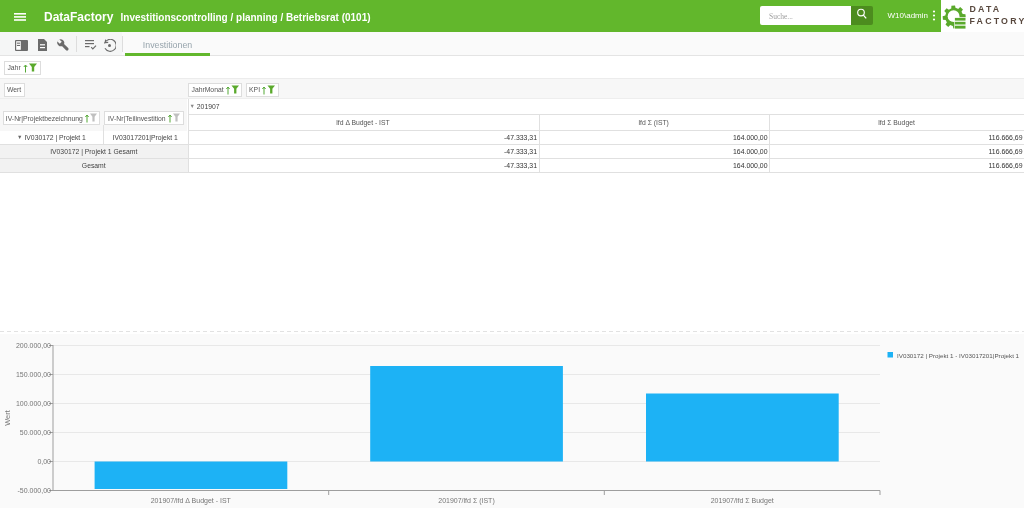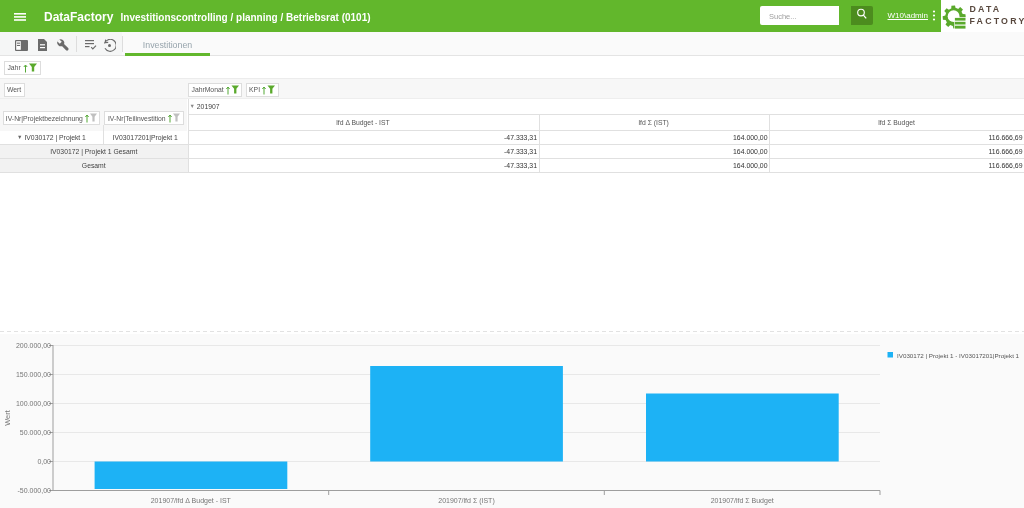--- a/index.html
+++ b/index.html
@@ -3,24 +3,24 @@
 <meta charset="utf-8">
 <style>
 *{margin:0;padding:0;box-sizing:border-box;}
 html,body{width:1024px;height:508px;overflow:hidden;background:#fff;
 font-family:"Liberation Sans",sans-serif;}
 .abs{position:absolute;}
 
 #hdr{position:absolute;left:0;top:0;width:1024px;height:32.5px;background:#62b72c;}
 #ttl{position:absolute;left:44px;top:10px;color:#fff;font-size:12px;font-weight:bold;}
 #bc{position:absolute;left:120.5px;top:12px;color:#fff;font-size:10px;font-weight:bold;}
-#srch{position:absolute;left:760px;top:5.5px;width:79px;height:19px;background:#fff;border-radius:2px 0 0 2px;}
+#srch{position:absolute;left:760px;top:5.5px;width:91px;height:19px;background:#fff;border-radius:2px 0 0 2px;font-family:Liberation Serif, serif;}
 #srch span{position:absolute;left:9px;top:6px;font-size:7.5px;color:#9e9e9e;}
 #sbtn{position:absolute;left:851px;top:5.5px;width:22px;height:19px;background:#4c8c1e;border-radius:0 2px 2px 0;}
-#usr{position:absolute;left:886px;top:11px;color:#fff;font-size:8px;width:42px;text-align:right;text-decoration:underline;}
+#usr{position:absolute;left:886px;top:11px;color:#fff;font-size:8px;width:42px;text-align:right;}
 #logo{position:absolute;left:941px;top:0;width:83px;height:32.5px;background:#fff;}
 #lgtxt{position:absolute;left:969.5px;top:2.5px;color:#58483e;font-size:8.8px;font-weight:bold;letter-spacing:2.2px;line-height:12.4px;}
 
 #tb{position:absolute;left:0;top:32px;width:1024px;height:24px;background:#fafafa;border-bottom:1px solid #e4e4e4;}#tbl{position:absolute;left:0;top:32px;width:122px;height:23px;background:#f5f6f6;}
 .vsep{position:absolute;top:36px;height:16px;width:1px;background:#ddd;}
 #tabu{position:absolute;left:125px;top:53px;width:85px;height:2.5px;background:#62b72c;}
 #tabt{position:absolute;left:125px;top:40px;width:85px;text-align:center;color:#97a4ac;font-size:8.8px;}
 
 #jrow{position:absolute;left:0;top:56px;width:1024px;height:23px;background:#fff;border-bottom:1px solid #ececec;}
 #wstrip{position:absolute;left:0;top:79px;width:1024px;height:19px;background:#f7f7f7;}

